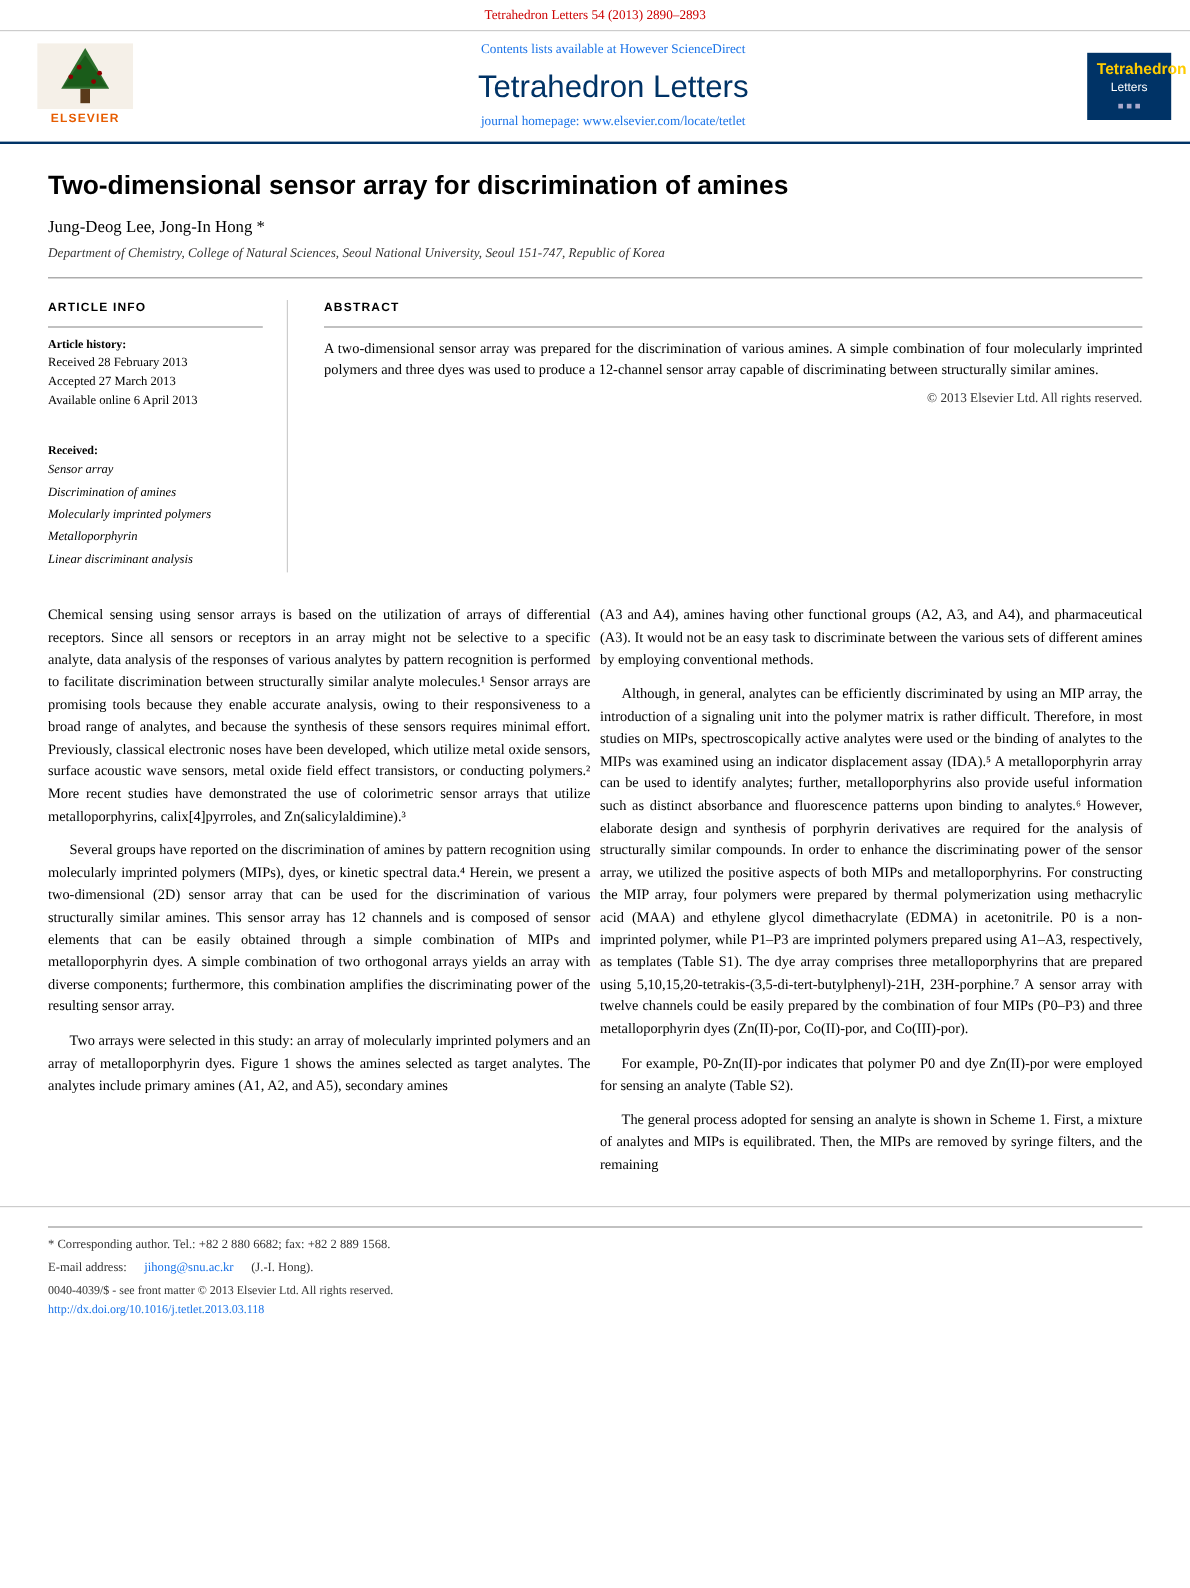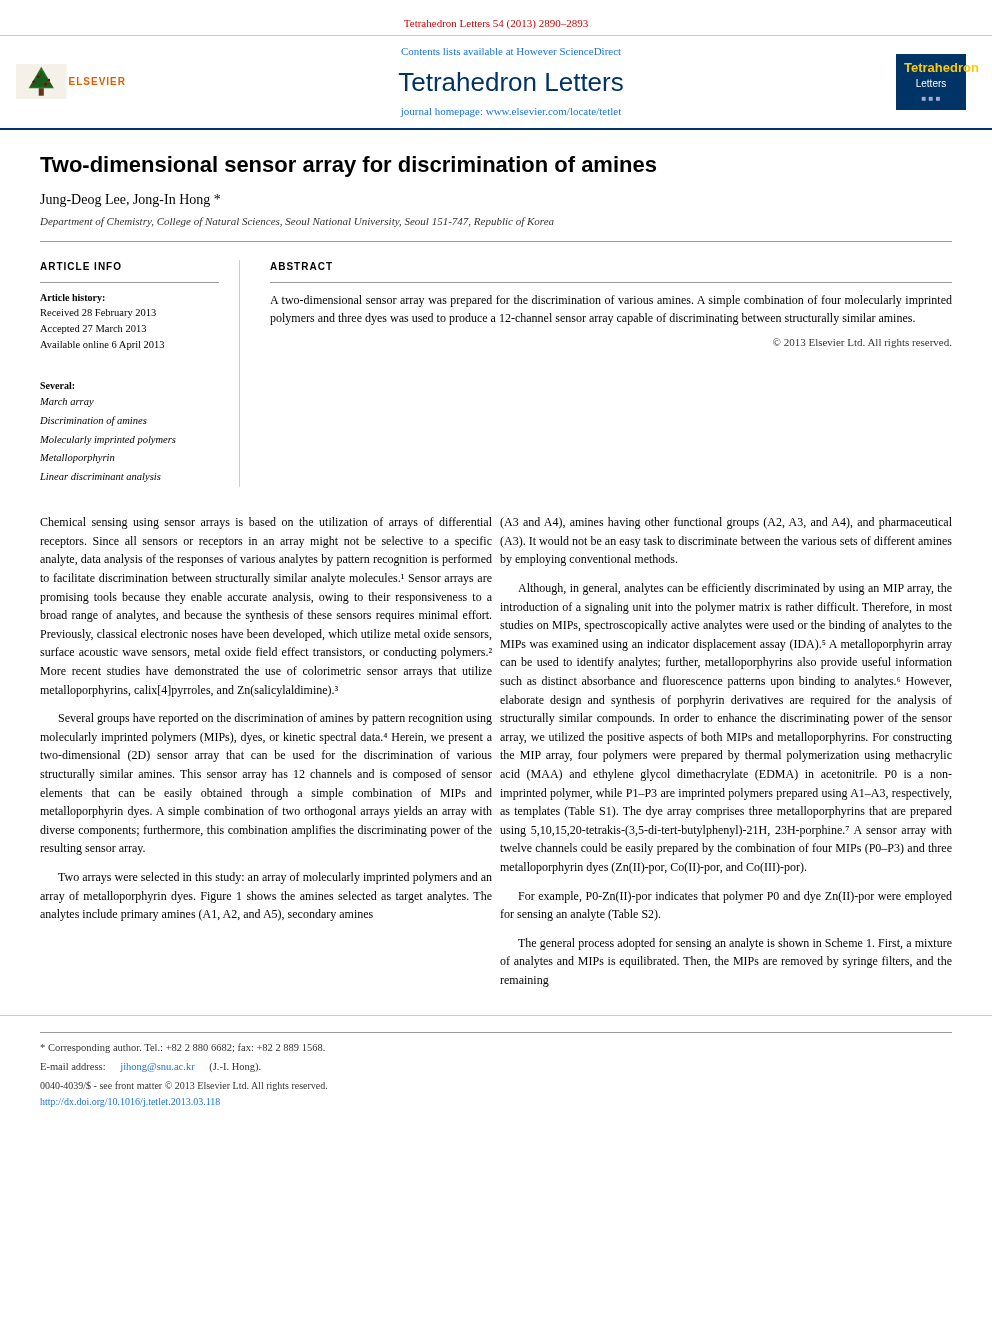--- a/index.html
+++ b/index.html
@@ -10,41 +10,41 @@
       min-height: 1323px;
       color: #000;
       font-size: 13px;
       line-height: 1.4;
     }
 
     
     .top-bar {
       background: #fff;
       text-align: center;
-      padding: 16px 0 4px;
+      padding: 6px 0 4px;
       border-bottom: 1px solid #ccc;
       font-size: 11px;
       color: #c00;
     }
 
     
     .header {
       display: flex;
       align-items: center;
       padding: 8px 16px;
       border-bottom: 2px solid #003366;
       gap: 10px;
     }
     .header-logo-left {
       width: 110px;
       flex-shrink: 0;
     }
     .elsevier-logo {
       display: flex;
-      flex-direction: row;
+      flex-direction: column;
       align-items: center;
       gap: 2px;
     }
     .elsevier-text {
       font-size: 10px;
       color: #e65c00;
       font-weight: bold;
       letter-spacing: 1px;
       font-family: Arial, sans-serif;
     }
@@ -73,21 +73,21 @@
       color: #666;
     }
     .journal-homepage span {
       color: #1a73e8;
       margin-top: 16px;
     }
     .header-logo-right {
       width: 80px;
       flex-shrink: 0;
       display: flex;
-      justify-content: flex-start;
+      justify-content: flex-end;
     }
     .th-logo-box {
       background: #003366;
       color: #fff;
       font-size: 9px;
       font-family: Arial, sans-serif;
       text-align: center;
       padding: 6px 8px;
       width: 70px;
       line-height: 1.3;
@@ -291,24 +291,24 @@
 
 <div class="info-section">
   <div class="article-info">
     <div class="info-label">ARTICLE INFO</div>
     <hr class="divider-line">
     <div class="info-sublabel">Article history:</div>
     <div class="info-date">Received 28 February 2013</div>
     <div class="info-date">Accepted 27 March 2013</div>
     <div class="info-date">Available online 6 April 2013</div>
     <br>
-    <div class="info-sublabel">Several:</div>
+    <div class="info-sublabel">Received:</div>
     <div class="keywords-list">
 
-    <div>March array</div>
+    <div>Sensor array</div>
         <div>Discrimination of amines</div>
         <div>Molecularly imprinted polymers</div>
         <div>Metalloporphyrin</div>
         <div>Linear discriminant analysis</div>
       </div>
   </div>
 
   <div class="abstract-section">
     <div class="info-label">ABSTRACT</div>
     <hr class="divider-line">

